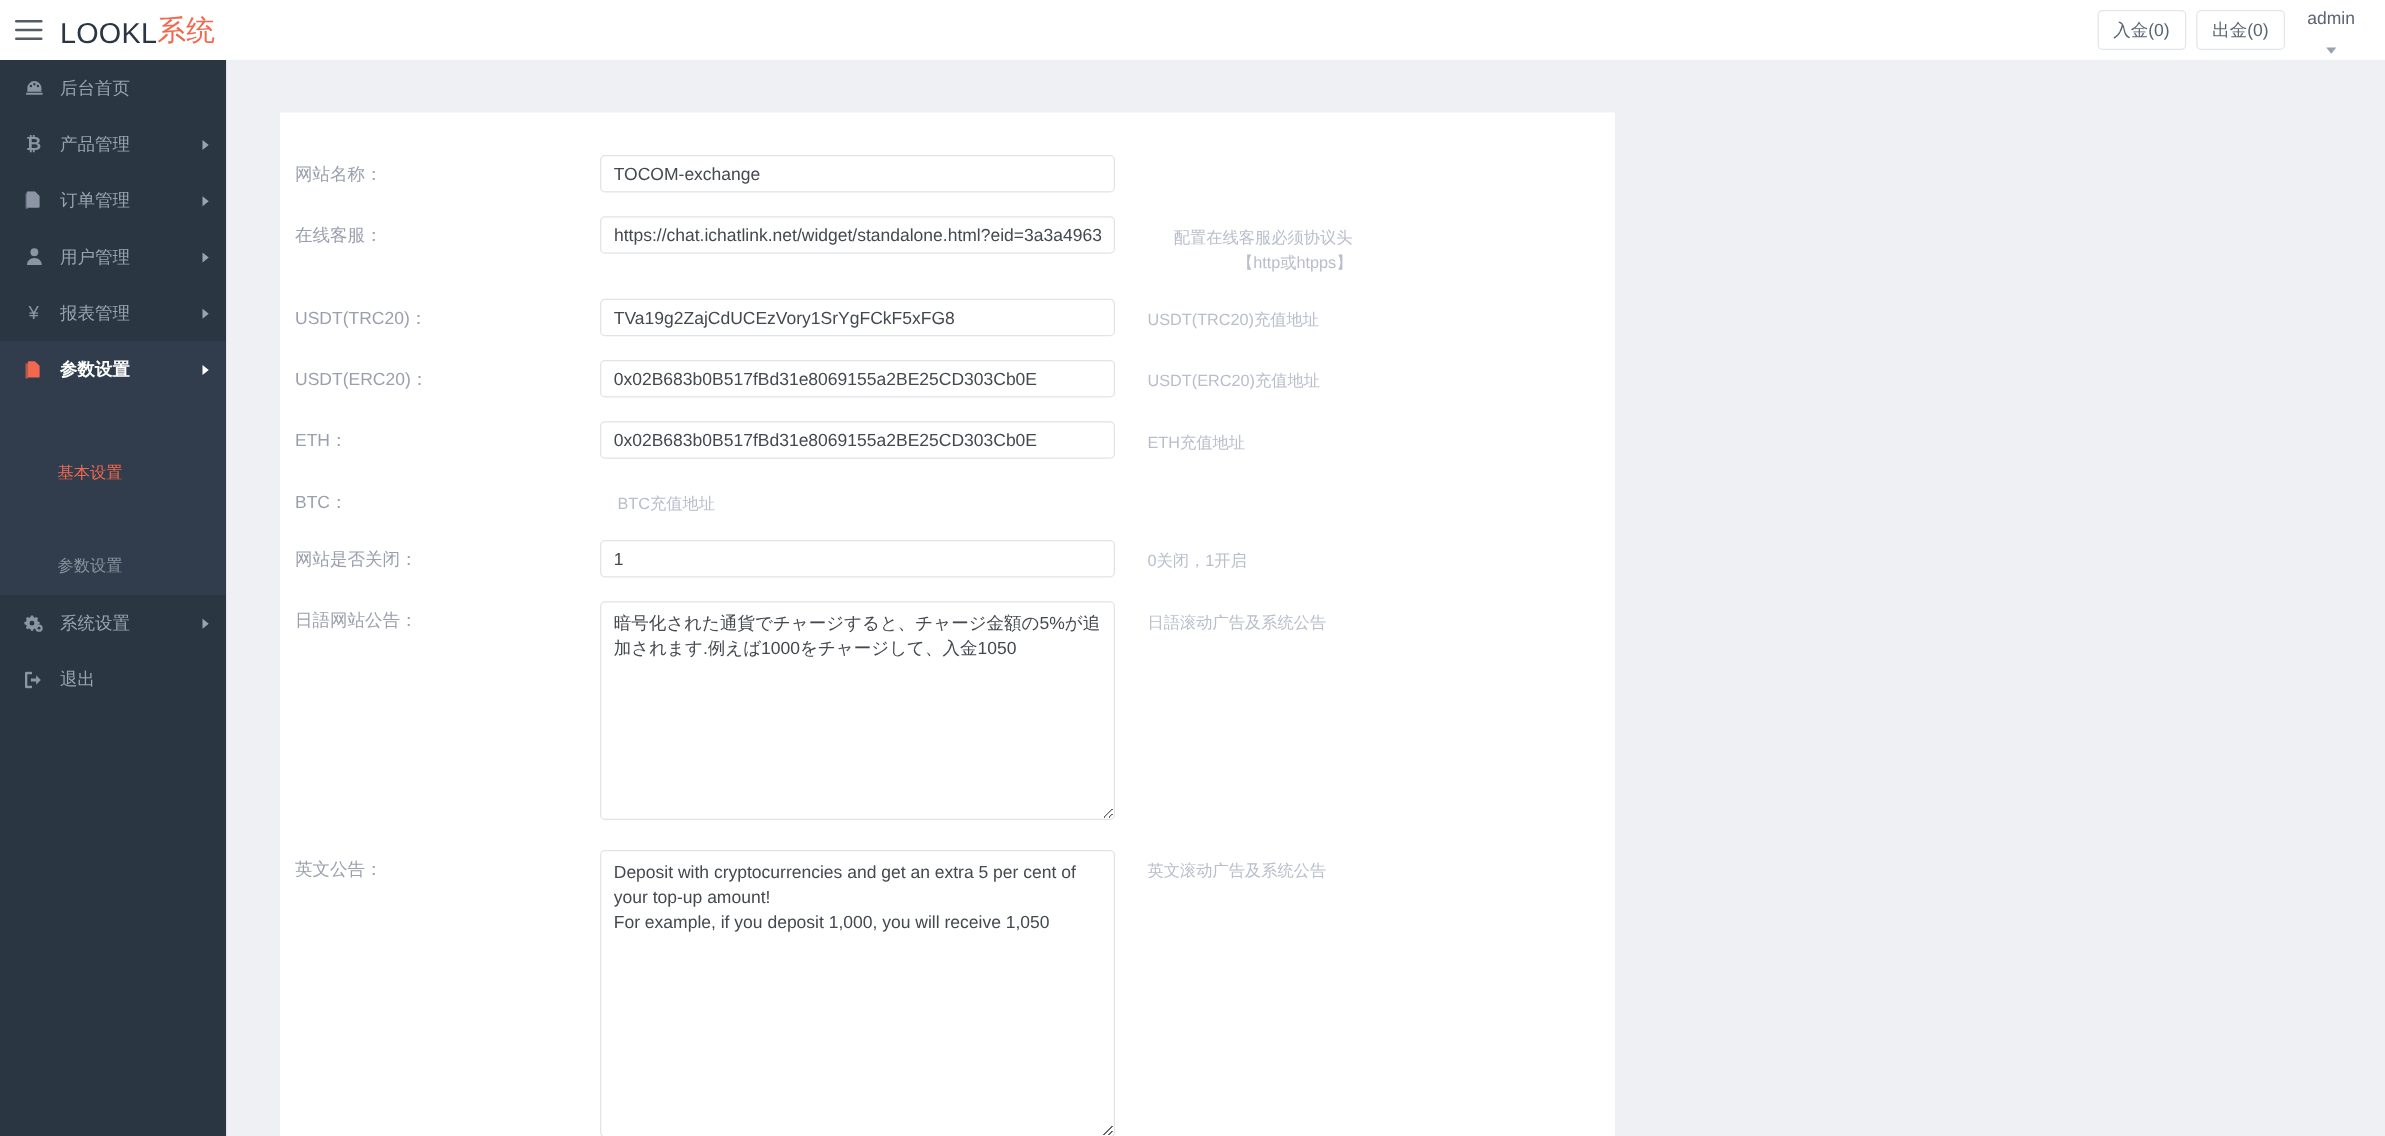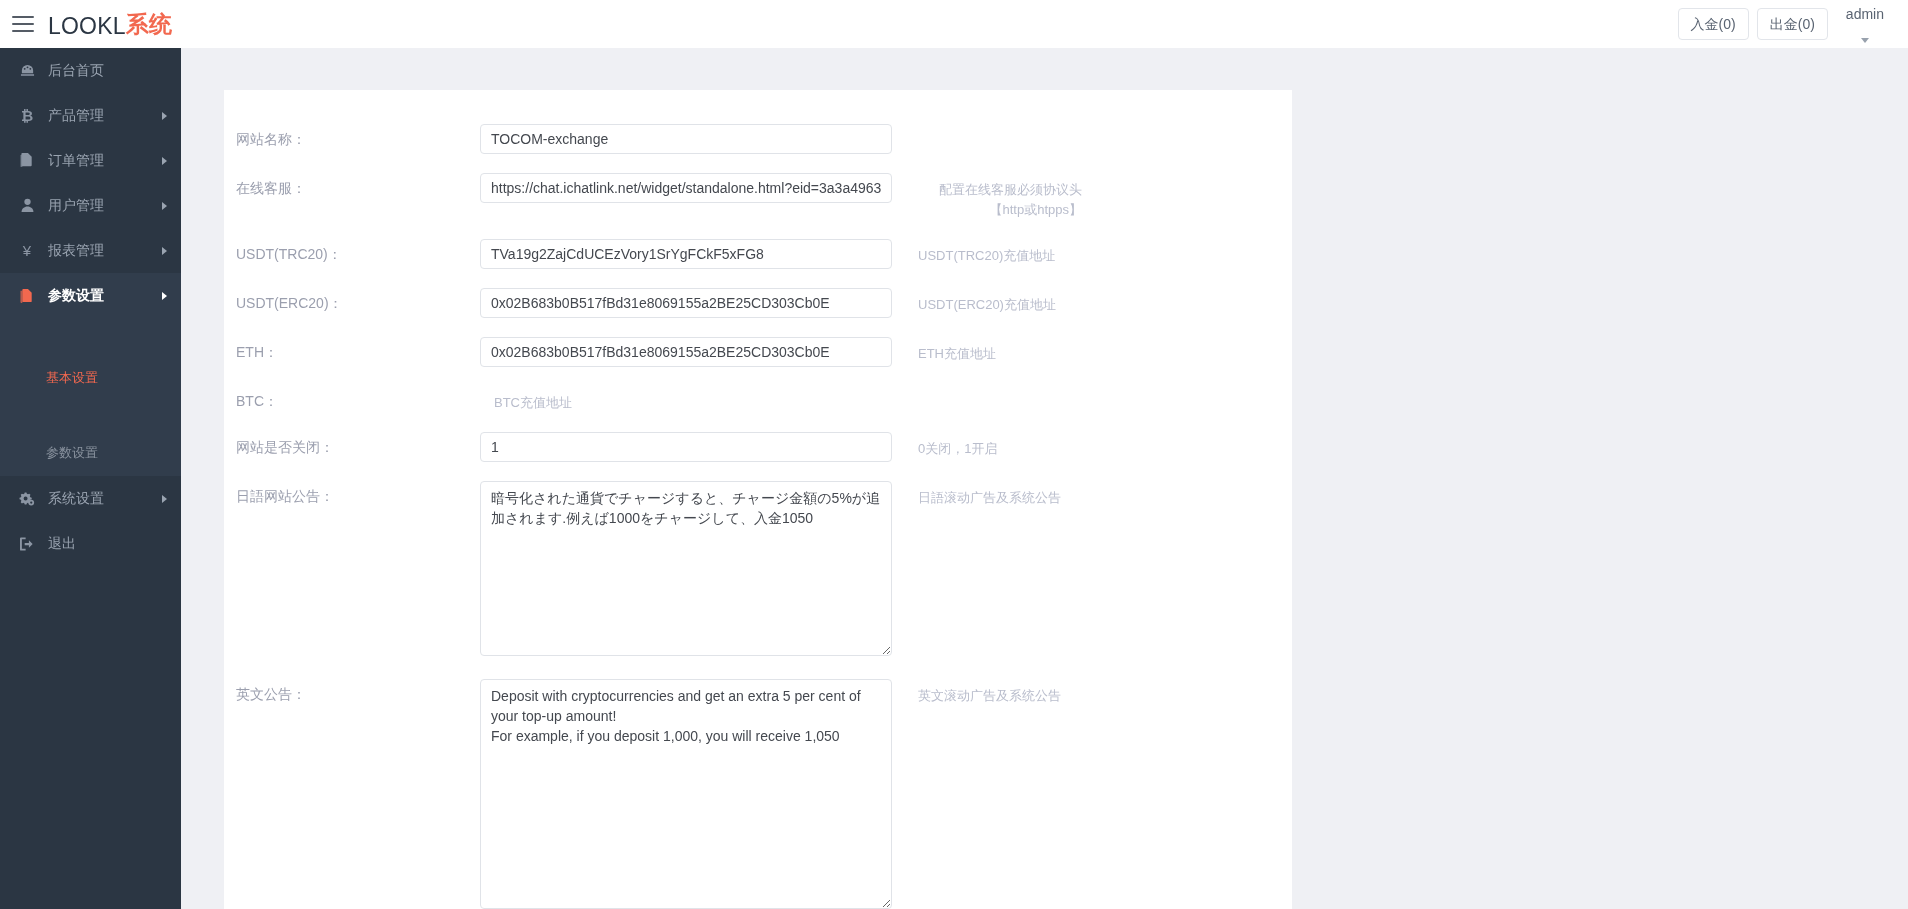--- a/index.html
+++ b/index.html
@@ -24,21 +24,21 @@
     margin-left: 12px; margin-right: 14px;
     display: flex; flex-direction: column; justify-content: space-between;
     cursor: pointer;
   }
   .hamburger i { display: block; height: 2px; background: #555c66; border-radius: 1px; }
   .brand {
     font-size: 23px; letter-spacing: .2px;
     display: flex; align-items: flex-end;
   }
   .brand .b-en { color: #2b3643; font-weight: 400; }
-  .brand .b-cn { color: #f2684f; font-weight: 700; }
+  .brand .b-cn { color: #f2684f; font-weight: 400; }
   .topright {
     margin-left: auto; margin-right: 14px;
     display: flex; align-items: center; gap: 8px;
   }
   .tr-btn {
     border: 1px solid #e2e5ea; border-radius: 4px;
     background: #fff; color: #5a6472;
     font-size: 14px; padding: 6px 12px;
     cursor: pointer; line-height: 18px;
   }

